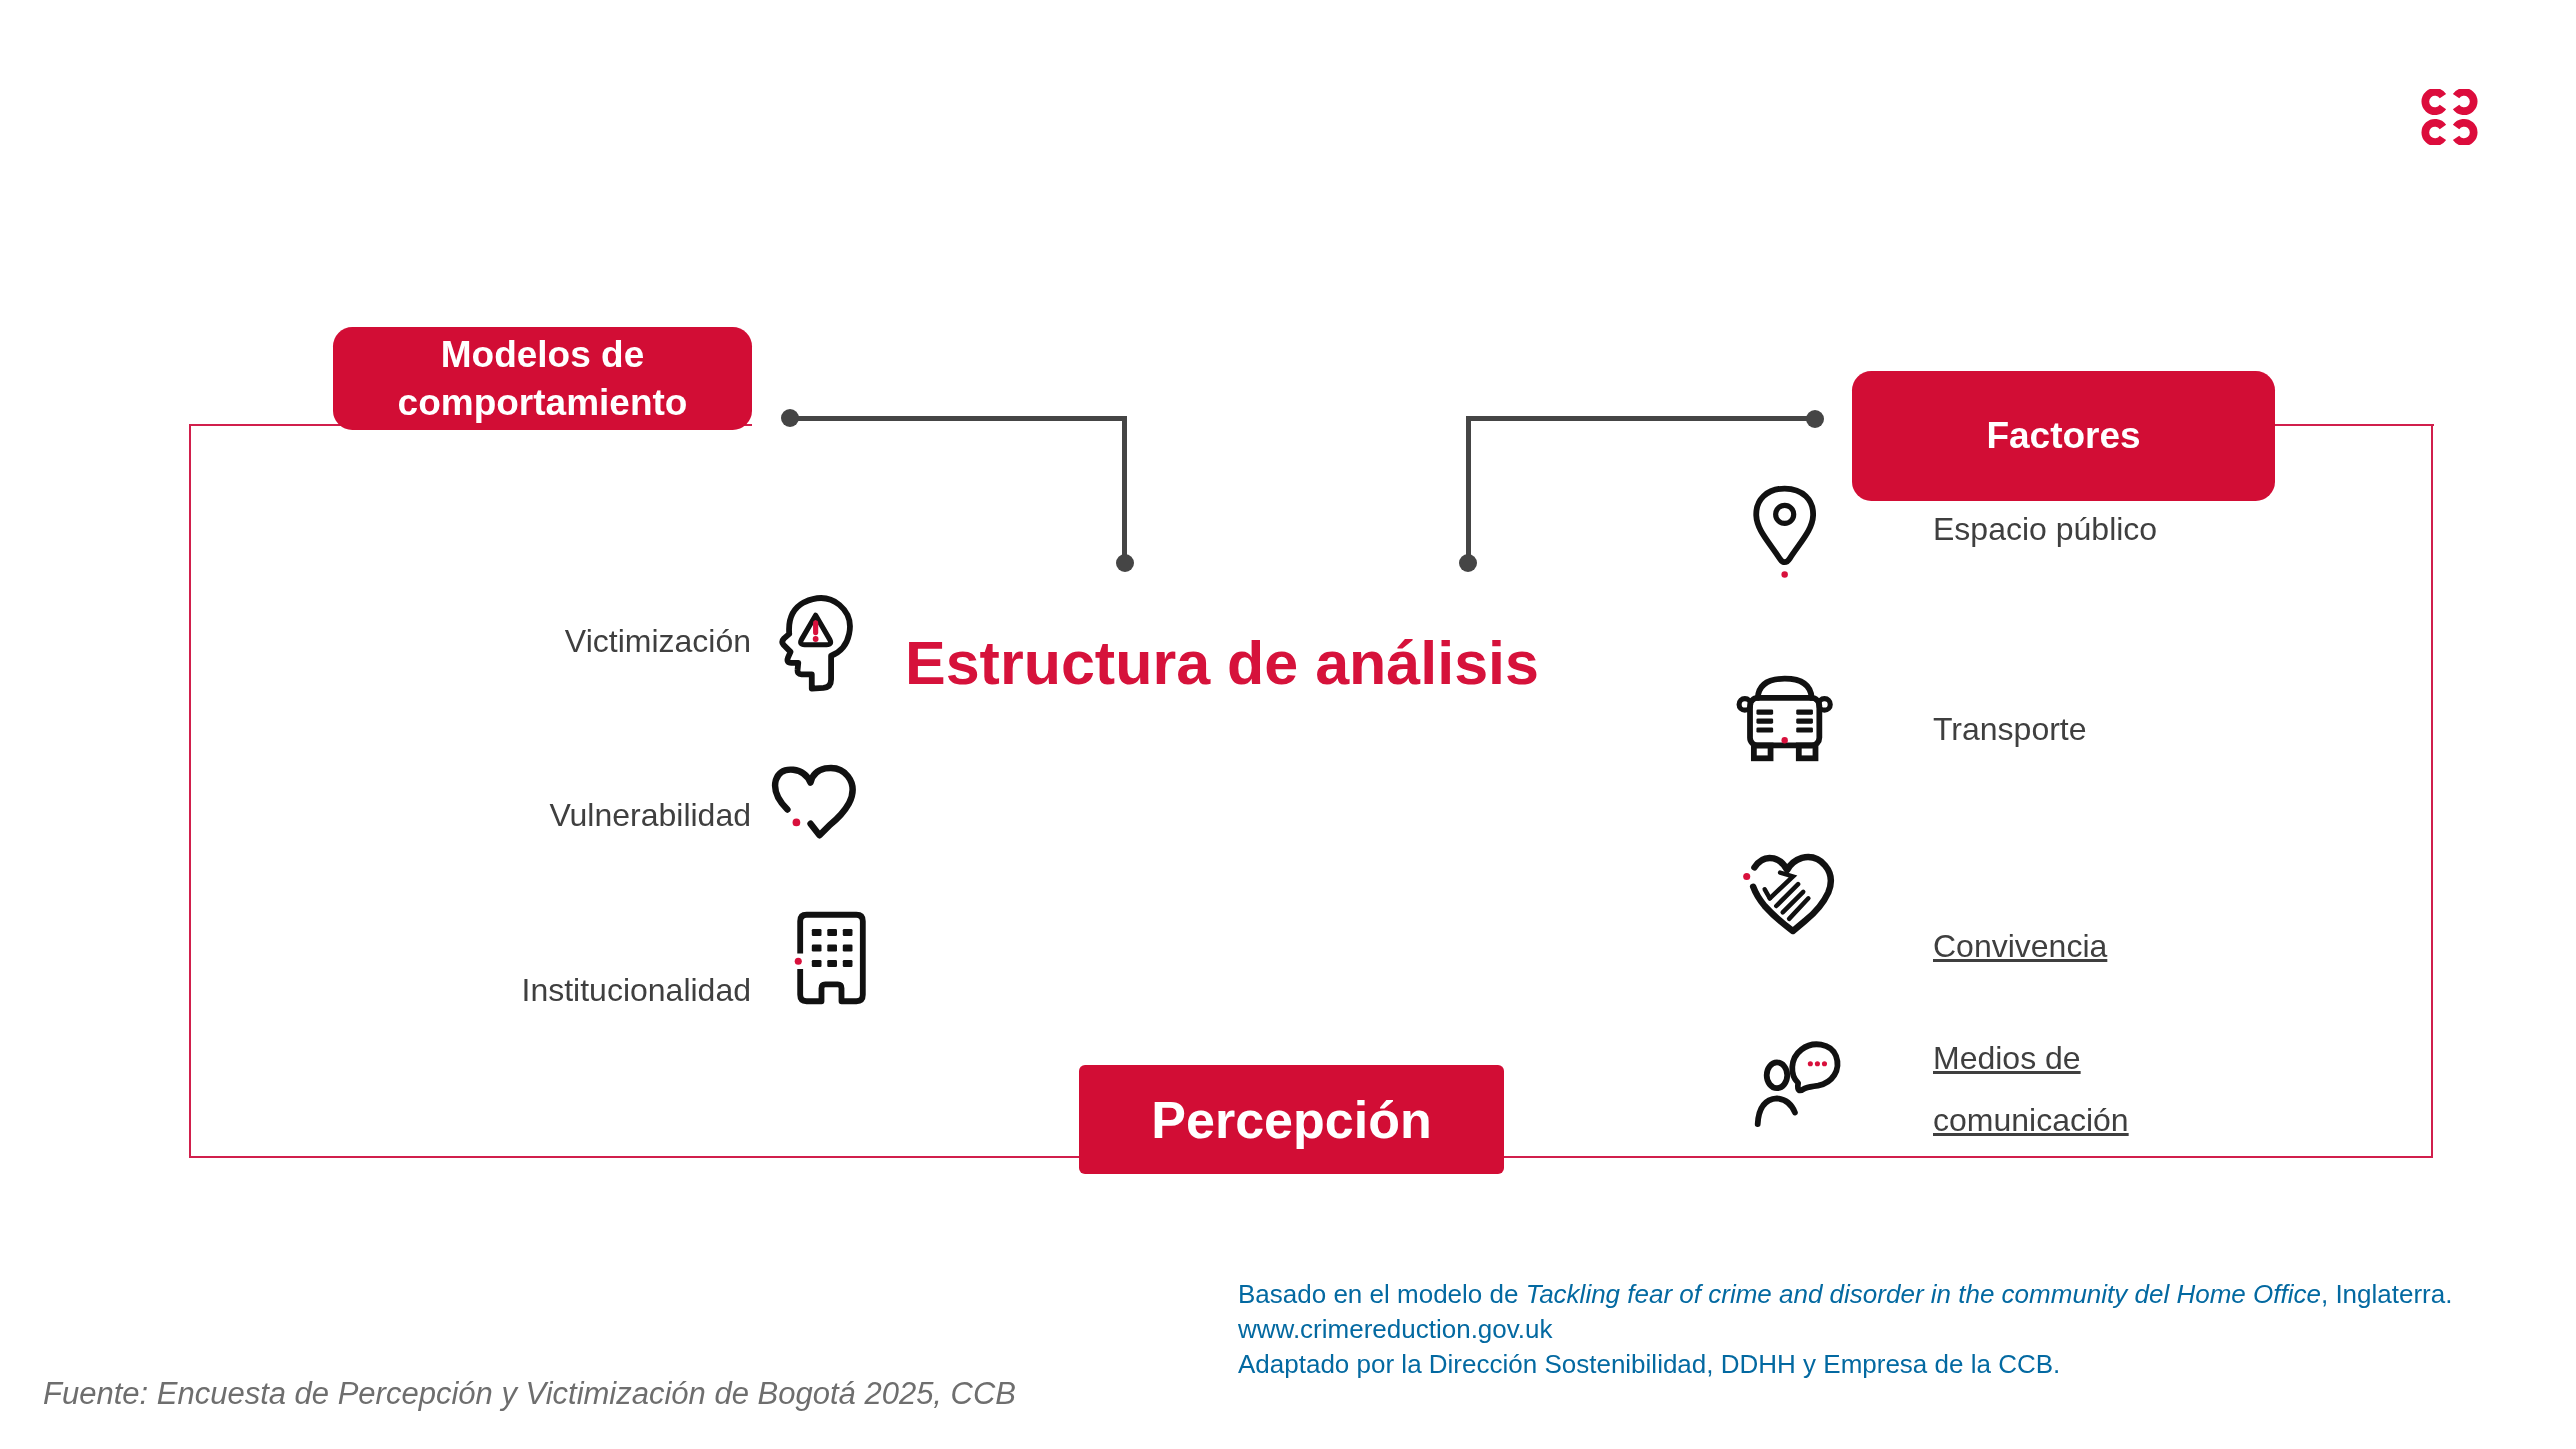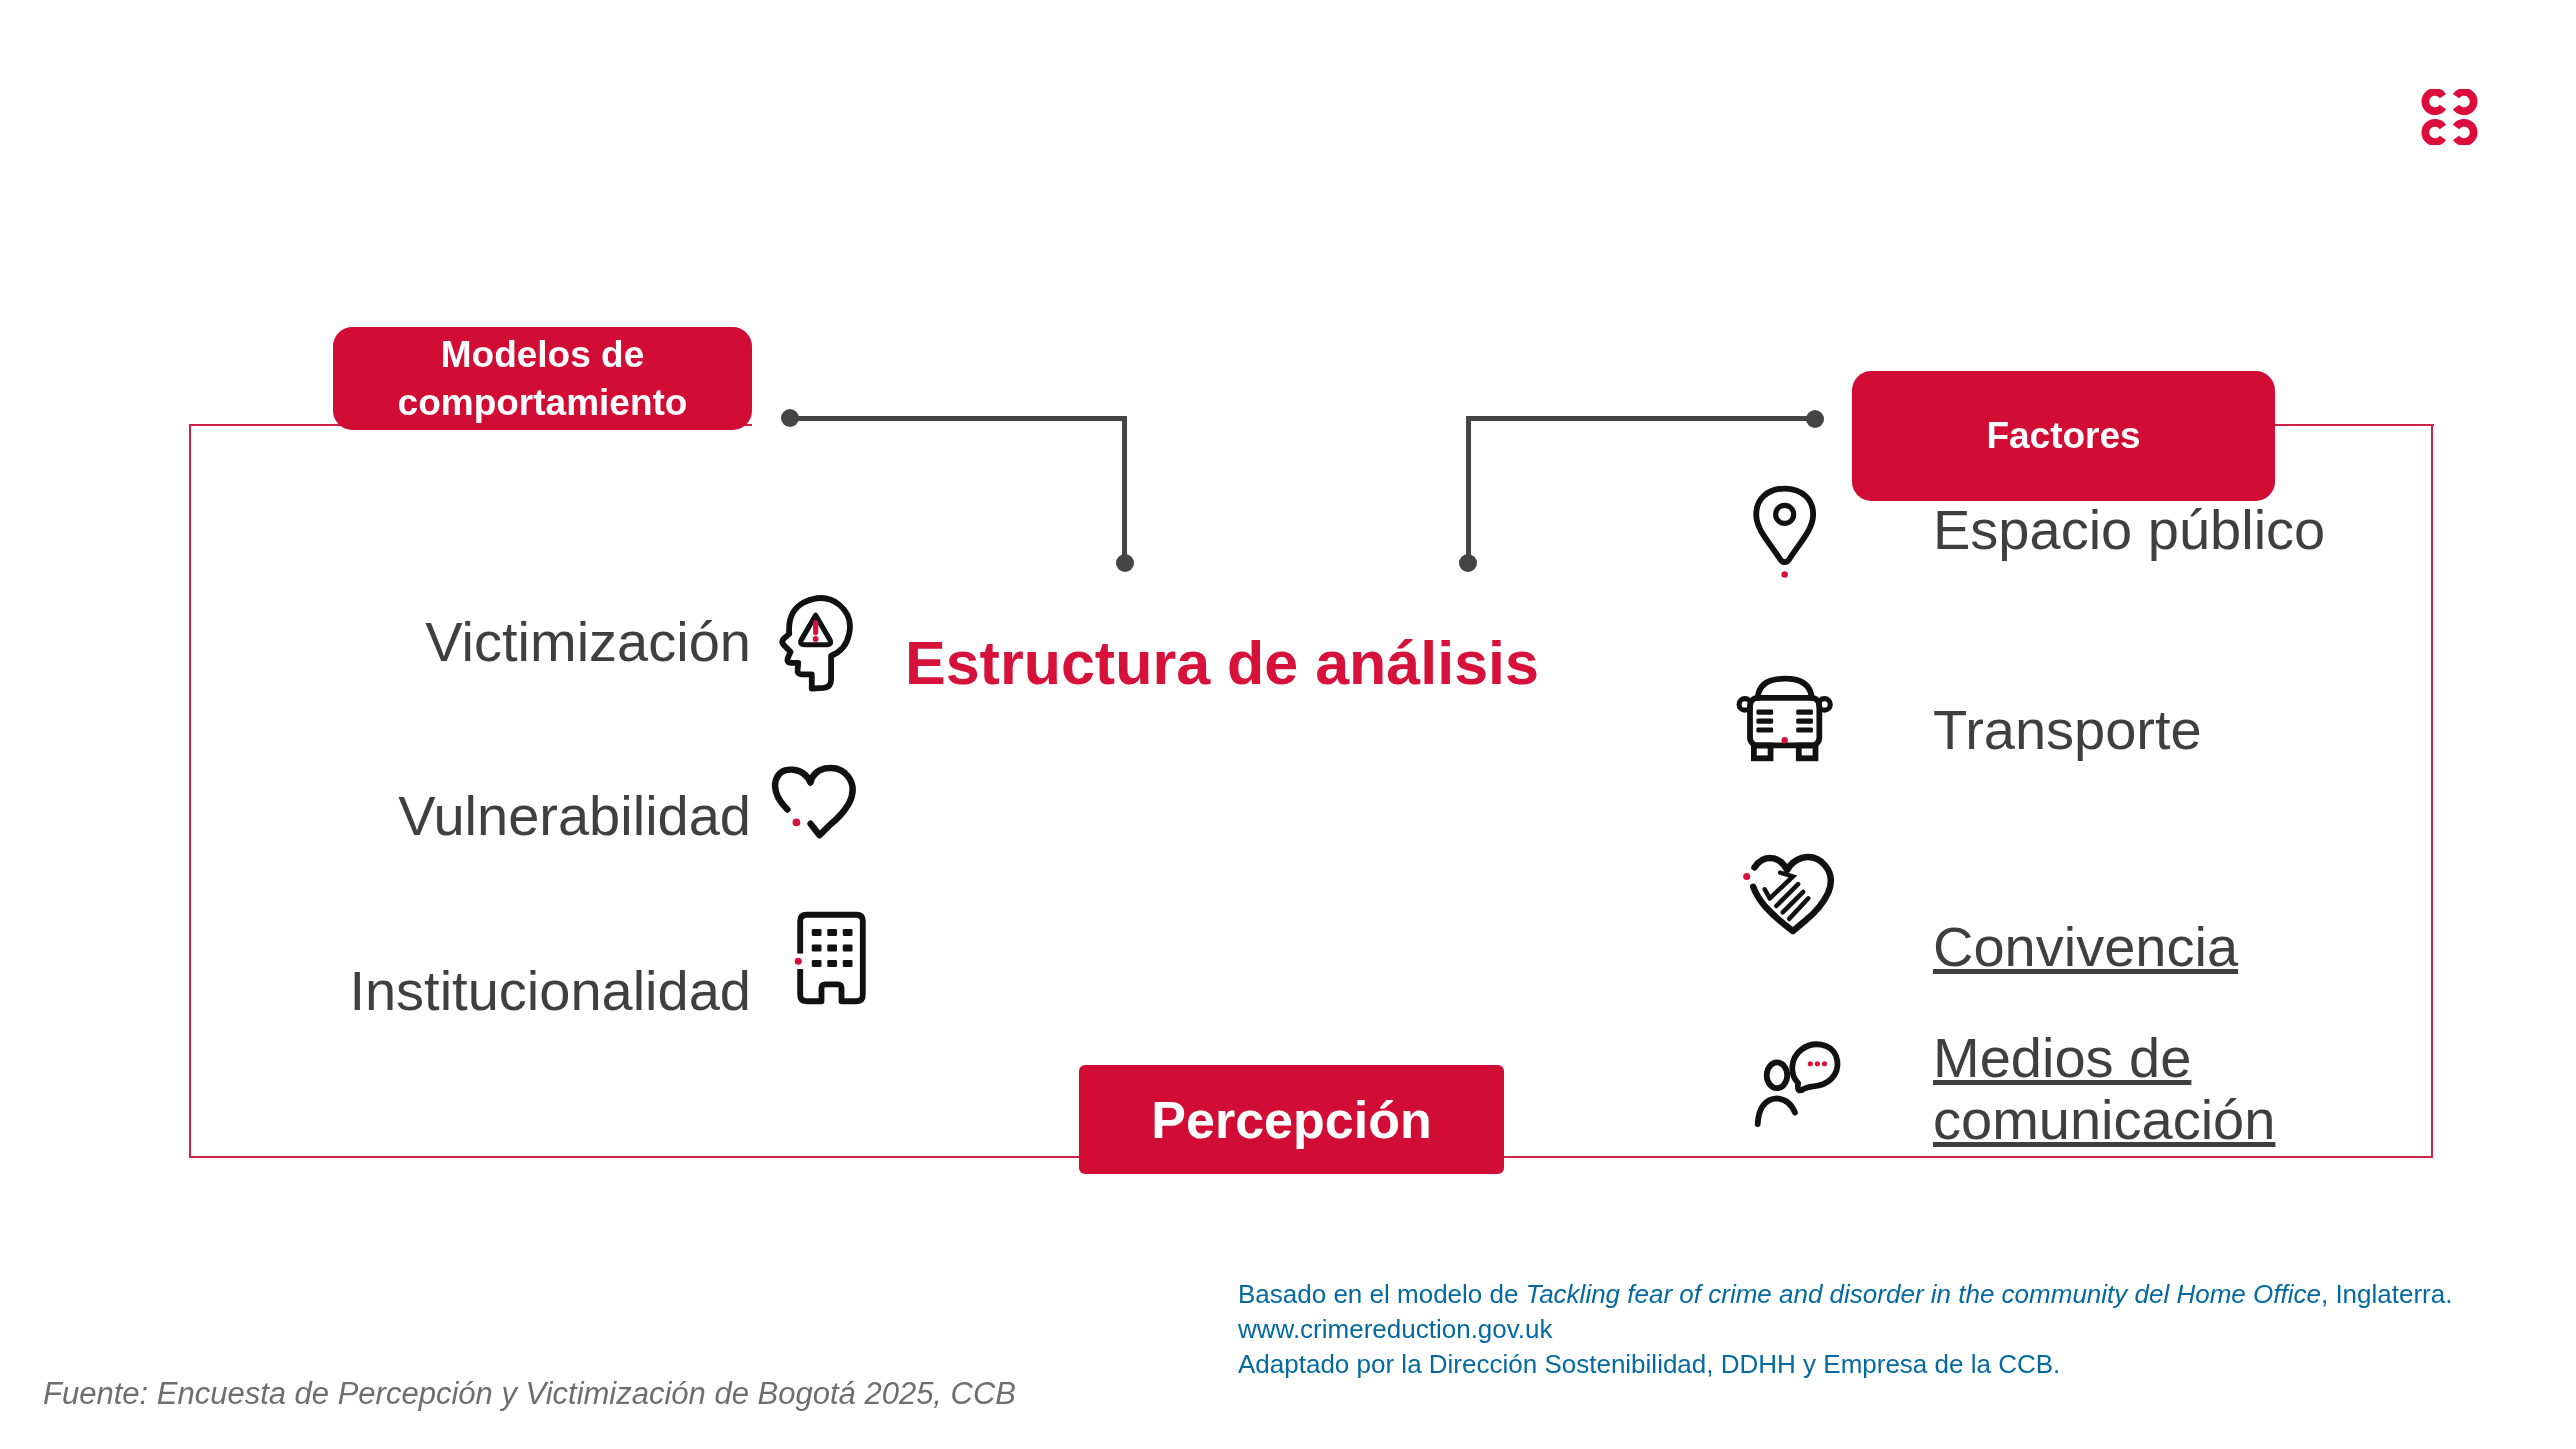--- a/index.html
+++ b/index.html
@@ -4,21 +4,21 @@
 <style>
   html,body{margin:0;padding:0;background:#ffffff;}
   #canvas{position:relative;width:2576px;height:1449px;background:#ffffff;overflow:hidden;
           font-family:"Liberation Sans", sans-serif;padding-left:40px;}
   .abs{position:absolute;}
   .redbox{background:#D20D35;color:#ffffff;font-weight:bold;display:flex;
           align-items:center;justify-content:center;text-align:center;}
   .borderline{background:#D11F4C;}
   .connline{background:#454545;}
   .conndot{background:#454545;border-radius:50%;width:18px;height:18px;}
-  .rowlabel{color:#3F3F3F;font-size:56px;line-height:61px;white-space:nowrap;}
+  .rowlabel{color:#3F3F3F;font-size:32px;line-height:61px;white-space:nowrap;}
   .leftlabel{text-align:right;width:493px;left:258px;}
   .rightlabel{text-align:left;left:1933px;}
   #title{color:#D6123B;font-weight:bold;font-size:61px;text-align:left;width:773px;left:905px;top:628px;}
   #medios-label{white-space:normal;width:335px;line-height:62px;text-decoration:underline;}
   #source-note{color:#6E6E6E;font-style:italic;font-size:31px;left:43px;top:1376px;white-space:nowrap;}
   #credit-block{color:#0369a1;font-size:26px;line-height:35px;left:1238px;top:1277px;}
   svg{display:block;}
   .icon path,.icon circle,.icon rect,.icon ellipse{vector-effect:none;}
 </style>
 </head>

